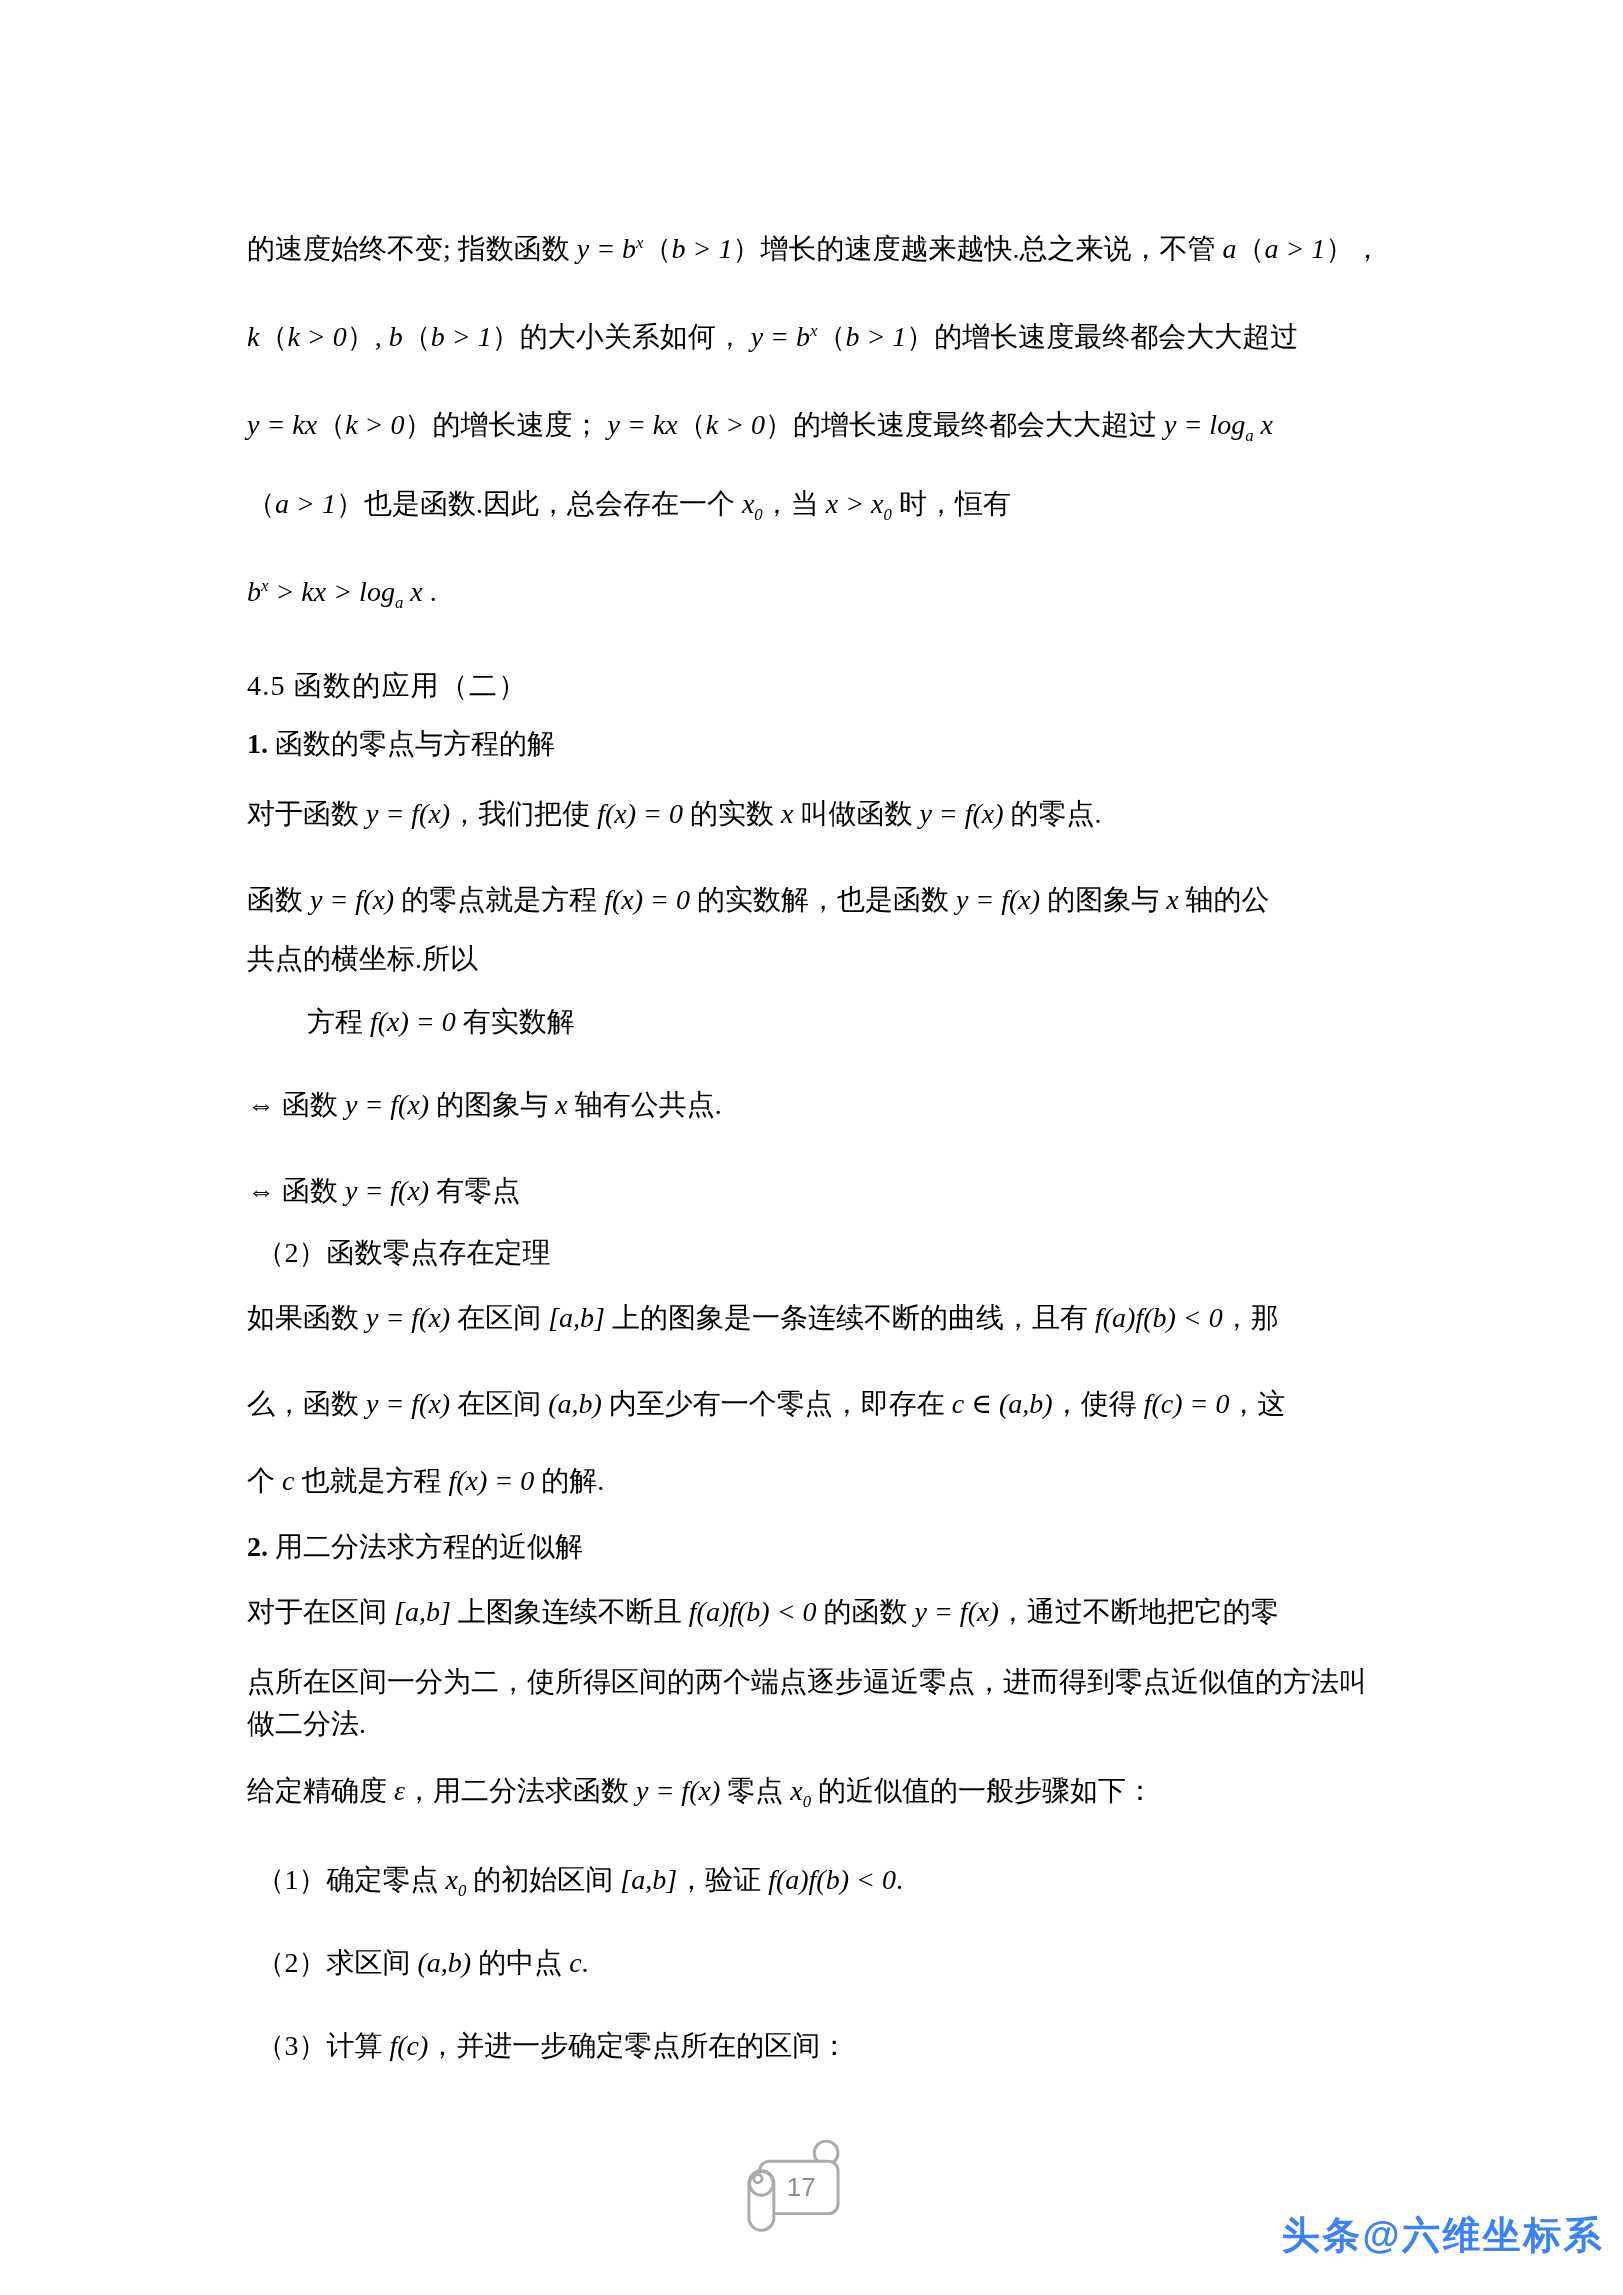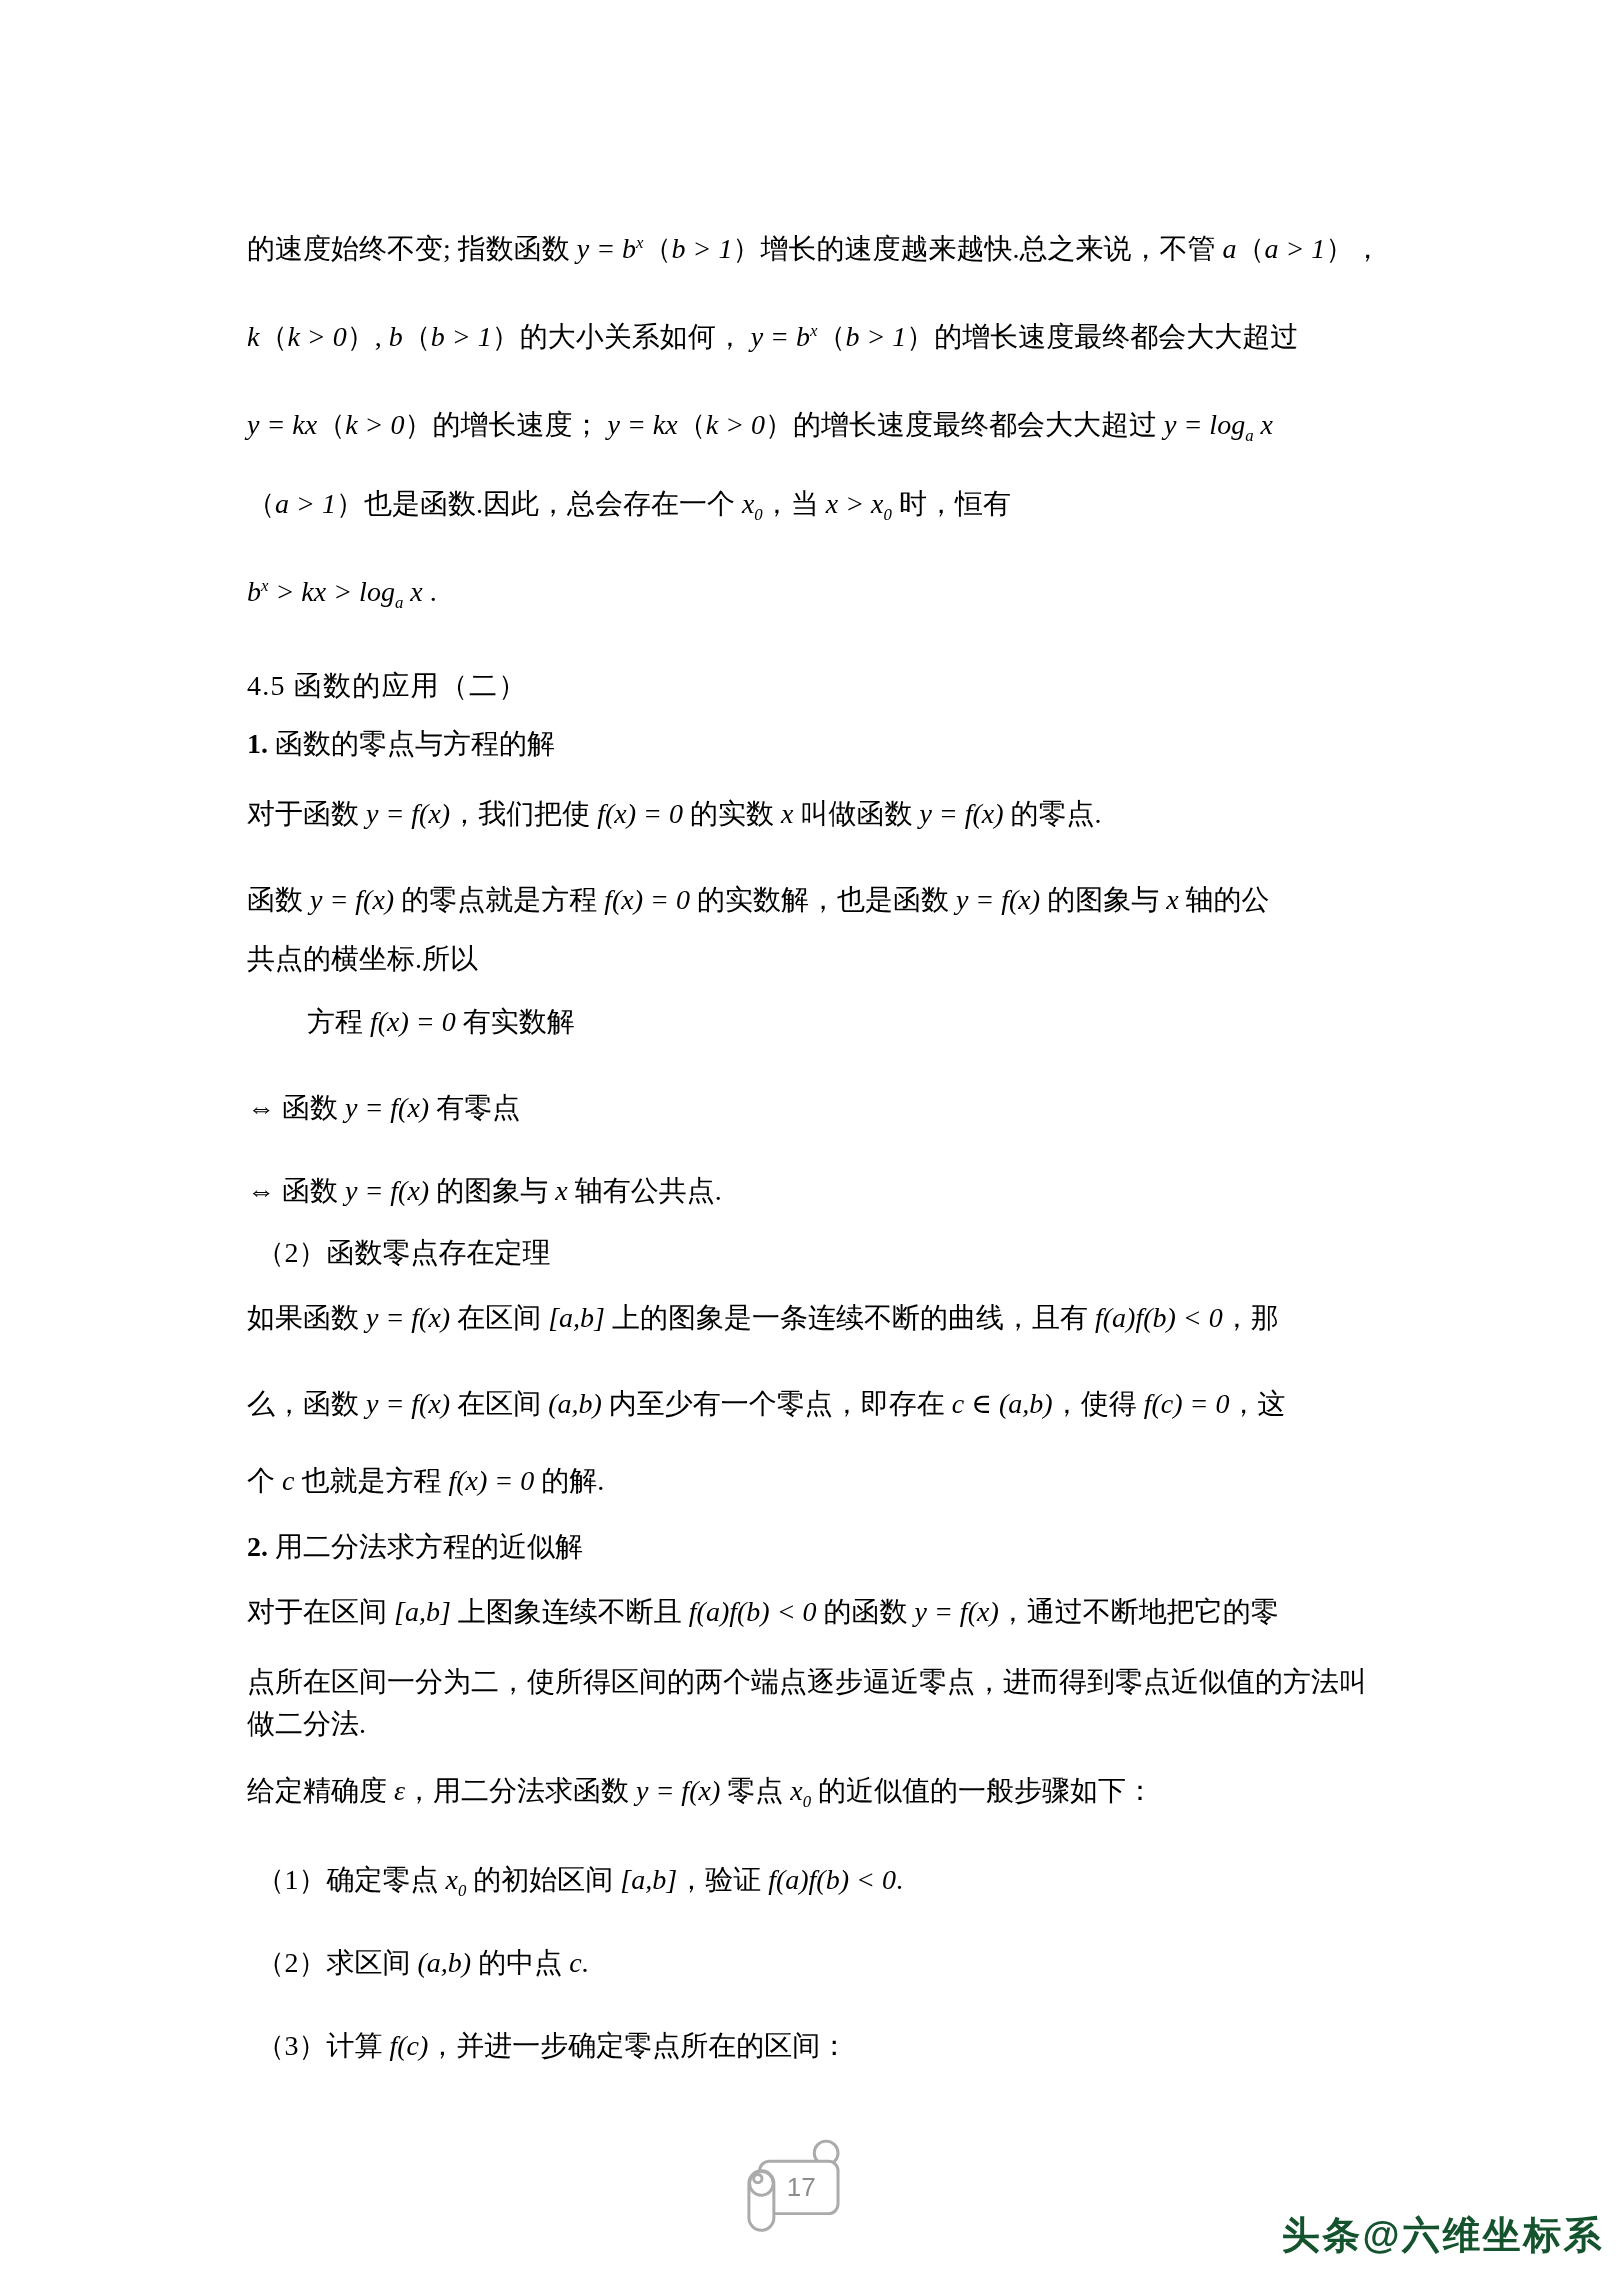--- a/index.html
+++ b/index.html
@@ -46,42 +46,42 @@
     height: 107px;
   }
   .watermark {
     position: absolute;
     right: 19px;
     top: 2210px;
     font-family: "Liberation Sans", "DejaVu Sans", sans-serif;
     font-weight: bold;
     font-size: 38px;
     letter-spacing: 2.4px;
-    color: #14532d;
+    color: #3b82f6;
     white-space: nowrap;
   }
 </style>
 </head>
 <body>
 
 <div class="page">
   <div class="content">
     <div class="ln" style="margin-top:0"><span class="cn">的速度始终不变; 指数函数 </span><span class="m">y = b</span><sup>x</sup><span class="cn">（</span><span class="m">b &gt; 1</span><span class="cn">）增长的速度越来越快.总之来说，不管 </span><span class="m">a</span><span class="cn">（</span><span class="m">a &gt; 1</span><span class="cn">），</span></div>
     <div class="ln" style="margin-top:50px"><span class="m">k</span><span class="cn">（</span><span class="m">k &gt; 0</span><span class="cn">）, </span><span class="m">b</span><span class="cn">（</span><span class="m">b &gt; 1</span><span class="cn">）的大小关系如何， </span><span class="m">y = b</span><sup>x</sup><span class="cn">（</span><span class="m">b &gt; 1</span><span class="cn">）的增长速度最终都会大大超过</span></div>
     <div class="ln" style="margin-top:50px"><span class="m">y = kx</span><span class="cn">（</span><span class="m">k &gt; 0</span><span class="cn">）的增长速度； </span><span class="m">y = kx</span><span class="cn">（</span><span class="m">k &gt; 0</span><span class="cn">）的增长速度最终都会大大超过 </span><span class="m">y = log</span><sub>a</sub><span class="m"> x</span></div>
     <div class="ln" style="margin-top:41px"><span class="cn">（</span><span class="m">a &gt; 1</span><span class="cn">）也是函数.因此，总会存在一个 </span><span class="m">x</span><sub>0</sub><span class="cn">，当 </span><span class="m">x &gt; x</span><sub>0</sub><span class="cn"> 时，恒有</span></div>
     <div class="ln center" style="margin-top:50px"><span class="m">b</span><sup>x</sup><span class="m"> &gt; kx &gt; log</span><sub>a</sub><span class="m"> x</span><span class="cn"> .</span></div>
     <div class="ln h2" style="margin-top:51px"><span class="cn">4.5 函数的应用（二）</span></div>
     <div class="ln" style="margin-top:15.5px"><span class="b">1.</span><span class="cn"> 函数的零点与方程的解</span></div>
     <div class="ln" style="margin-top:32px"><span class="cn">对于函数 </span><span class="m">y = f(x)</span><span class="cn">，我们把使 </span><span class="m">f(x) = 0</span><span class="cn"> 的实数 </span><span class="m">x</span><span class="cn"> 叫做函数 </span><span class="m">y = f(x)</span><span class="cn"> 的零点.</span></div>
     <div class="ln" style="margin-top:48px"><span class="cn">函数 </span><span class="m">y = f(x)</span><span class="cn"> 的零点就是方程 </span><span class="m">f(x) = 0</span><span class="cn"> 的实数解，也是函数 </span><span class="m">y = f(x)</span><span class="cn"> 的图象与 </span><span class="m">x</span><span class="cn"> 轴的公</span></div>
     <div class="ln" style="margin-top:21.5px"><span class="cn">共点的横坐标.所以</span></div>
     <div class="ln indent" style="margin-top:24.5px"><span class="cn">方程 </span><span class="m">f(x) = 0</span><span class="cn"> 有实数解</span></div>
+    <div class="ln" style="margin-top:45px"><span class="cn">⇔ 函数 </span><span class="m">y = f(x)</span><span class="cn"> 的图象与 </span><span class="m">x</span><span class="cn"> 轴有公共点.</span></div>
     <div class="ln" style="margin-top:48px"><span class="cn">⇔ 函数 </span><span class="m">y = f(x)</span><span class="cn"> 有零点</span></div>
-    <div class="ln" style="margin-top:45px"><span class="cn">⇔ 函数 </span><span class="m">y = f(x)</span><span class="cn"> 的图象与 </span><span class="m">x</span><span class="cn"> 轴有公共点.</span></div>
     <div class="ln item" style="margin-top:24.5px"><span class="cn">（2）函数零点存在定理</span></div>
     <div class="ln" style="margin-top:27.4px"><span class="cn">如果函数 </span><span class="m">y = f(x)</span><span class="cn"> 在区间 </span><span class="m">[a,b]</span><span class="cn"> 上的图象是一条连续不断的曲线，且有 </span><span class="m">f(a)f(b) &lt; 0</span><span class="cn">，那</span></div>
     <div class="ln" style="margin-top:48px"><span class="cn">么，函数 </span><span class="m">y = f(x)</span><span class="cn"> 在区间 </span><span class="m">(a,b)</span><span class="cn"> 内至少有一个零点，即存在 </span><span class="m">c ∈ (a,b)</span><span class="cn">，使得 </span><span class="m">f(c) = 0</span><span class="cn">，这</span></div>
     <div class="ln" style="margin-top:39px"><span class="cn">个 </span><span class="m">c</span><span class="cn"> 也就是方程 </span><span class="m">f(x) = 0</span><span class="cn"> 的解.</span></div>
     <div class="ln" style="margin-top:27.4px"><span class="b">2.</span><span class="cn"> 用二分法求方程的近似解</span></div>
     <div class="ln" style="margin-top:27.4px"><span class="cn">对于在区间 </span><span class="m">[a,b]</span><span class="cn"> 上图象连续不断且 </span><span class="m">f(a)f(b) &lt; 0</span><span class="cn"> 的函数 </span><span class="m">y = f(x)</span><span class="cn">，通过不断地把它的零</span></div>
     <div class="ln" style="margin-top:32px"><span class="cn">点所在区间一分为二，使所得区间的两个端点逐步逼近零点，进而得到零点近似值的方法叫</span></div>
     <div class="ln" style="margin-top:3.6px"><span class="cn">做二分法.</span></div>
     <div class="ln" style="margin-top:29px"><span class="cn">给定精确度 </span><span class="m">ε</span><span class="cn">，用二分法求函数 </span><span class="m">y = f(x)</span><span class="cn"> 零点 </span><span class="m">x</span><sub>0</sub><span class="cn"> 的近似值的一般步骤如下：</span></div>
     <div class="ln item" style="margin-top:51px"><span class="cn">（1）确定零点 </span><span class="m">x</span><sub>0</sub><span class="cn"> 的初始区间 </span><span class="m">[a,b]</span><span class="cn">，验证 </span><span class="m">f(a)f(b) &lt; 0</span><span class="cn">.</span></div>

